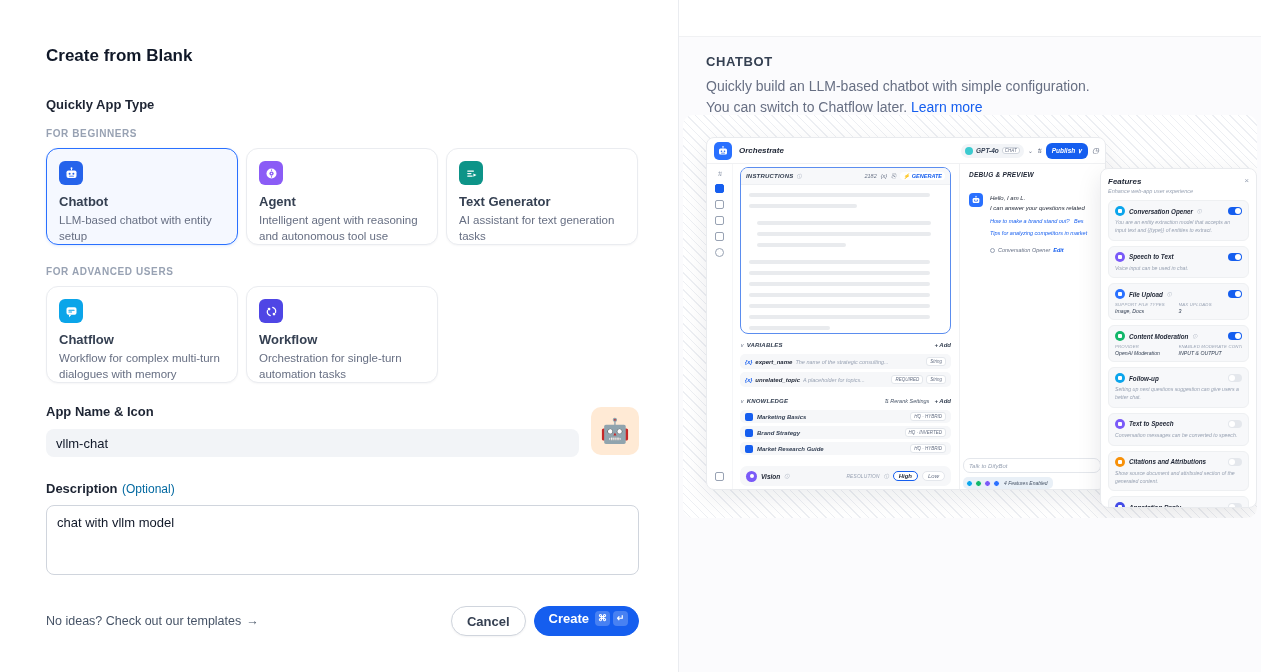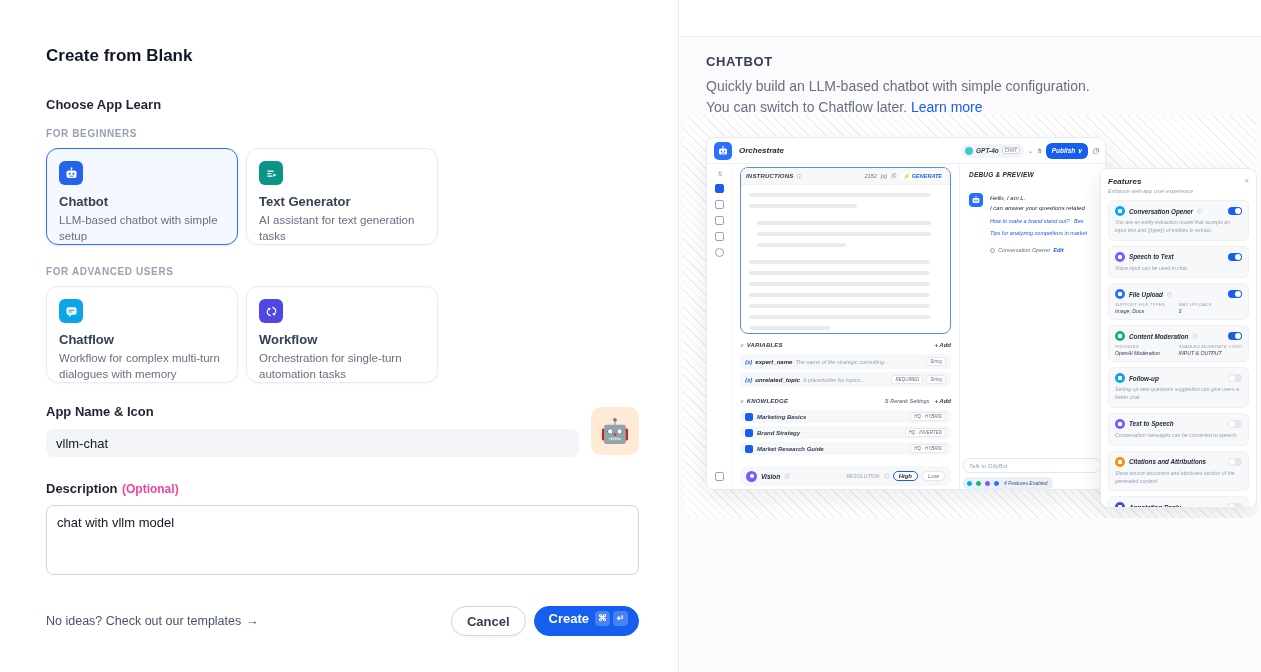--- a/index.html
+++ b/index.html
@@ -21,21 +21,21 @@
   .ci-chatbot { background:#2563eb; }
   .ci-agent { background:#8b5cf6; }
   .ci-textgen { background:#0d9488; }
   .ci-chatflow { background:#0ba5e9; }
   .ci-workflow { background:#4f46e5; }
   .card-name { font-size:13px; font-weight:bold; color:#354052; margin-bottom:4px; }
   .card-desc { font-size:11.5px; color:#676f83; line-height:1.35; }
 
   .name-block { display:flex; justify-content:space-between; align-items:center; margin-top:13px; }
   .field-label { font-size:13px; font-weight:bold; color:#1d2433; }
-  .optional { font-size:12px; font-weight:bold; color:#ec4899; }
+  .optional { font-size:12px; font-weight:normal; color:#0369a1; }
   .name-input { width:533px; height:28px; margin-top:10px; background:#f2f4f7; border:none; border-radius:8px; padding:0 10px; font-size:13px; color:#101828; font-family:"Liberation Sans", sans-serif; outline:none; }
   .app-icon-btn { width:48px; height:48px; background:#ffead5; border-radius:10px; display:flex; align-items:center; justify-content:center; font-size:24px; cursor:pointer; }
 
   .desc-label-row { margin-top:22px; margin-bottom:8px; }
   .desc-textarea { width:593px; height:70px; background:#fff; border:1px solid #d0d5dd; border-radius:8px; padding:9px 10px; font-size:13px; color:#101828; font-family:"Liberation Sans", sans-serif; resize:none; outline:none; }
 
   .footer { display:flex; align-items:center; justify-content:space-between; margin-top:27px; width:593px; }
   .templates-link { font-size:12.5px; color:#475467; cursor:pointer; display:flex; align-items:center; gap:5px; }
   .footer-buttons { display:flex; gap:8px; }
   .btn { border-radius:15px; font-size:13px; font-weight:bold; height:30px; display:flex; align-items:center; cursor:pointer; font-family:"Liberation Sans", sans-serif; }
@@ -171,32 +171,45 @@
     <circle cx="9" cy="12.5" r="1.6" fill="#2563eb"></circle>
     <circle cx="15" cy="12.5" r="1.6" fill="#2563eb"></circle>
     <rect x="8" y="15.5" width="8" height="1.4" rx=".7" fill="#2563eb"></rect>
   </symbol>
 </svg>
 
 <div class="app">
 
   <div class="left">
     <div class="modal-title">Create from Blank</div>
-    <div class="choose-label">Choose App Learn</div>
+    <div class="choose-label">Quickly App Type</div>
 
     <div class="group-label">FOR BEGINNERS</div>
     <div class="cards">
       <div class="card selected">
         <div class="card-icon ci-chatbot">
           <svg width="15" height="15" viewBox="0 0 24 24">
               <use href="#robot"></use>
             </svg>
         </div>
         <div class="card-name">Chatbot</div>
-        <div class="card-desc">LLM-based chatbot with simple setup</div>
+        <div class="card-desc">LLM-based chatbot with entity setup</div>
+      </div>
+      <div class="card">
+        <div class="card-icon ci-agent">
+          <svg width="15" height="15" viewBox="0 0 24 24">
+              <circle cx="12" cy="12" r="8" fill="#fff"></circle>
+              <circle cx="12" cy="12" r="3.4" fill="#8b5cf6"></circle>
+              <circle cx="12" cy="12" r="1.2" fill="#fff"></circle>
+              <rect x="11.3" y="5.5" width="1.4" height="2.4" fill="#8b5cf6"></rect>
+              <rect x="11.3" y="16.1" width="1.4" height="2.4" fill="#8b5cf6"></rect>
+            </svg>
+        </div>
+        <div class="card-name">Agent</div>
+        <div class="card-desc">Intelligent agent with reasoning and autonomous tool use</div>
       </div>
       <div class="card">
         <div class="card-icon ci-textgen">
           <svg width="15" height="15" viewBox="0 0 24 24">
               <rect x="5" y="7" width="11" height="2" rx="1" fill="#fff"></rect>
               <rect x="5" y="11" width="7" height="2" rx="1" fill="#fff"></rect>
               <rect x="5" y="15" width="9" height="2" rx="1" fill="#fff"></rect>
               <path d="M15 12 l5 2.5 -5 2.5 z" fill="#fff"></path>
             </svg>
         </div>

